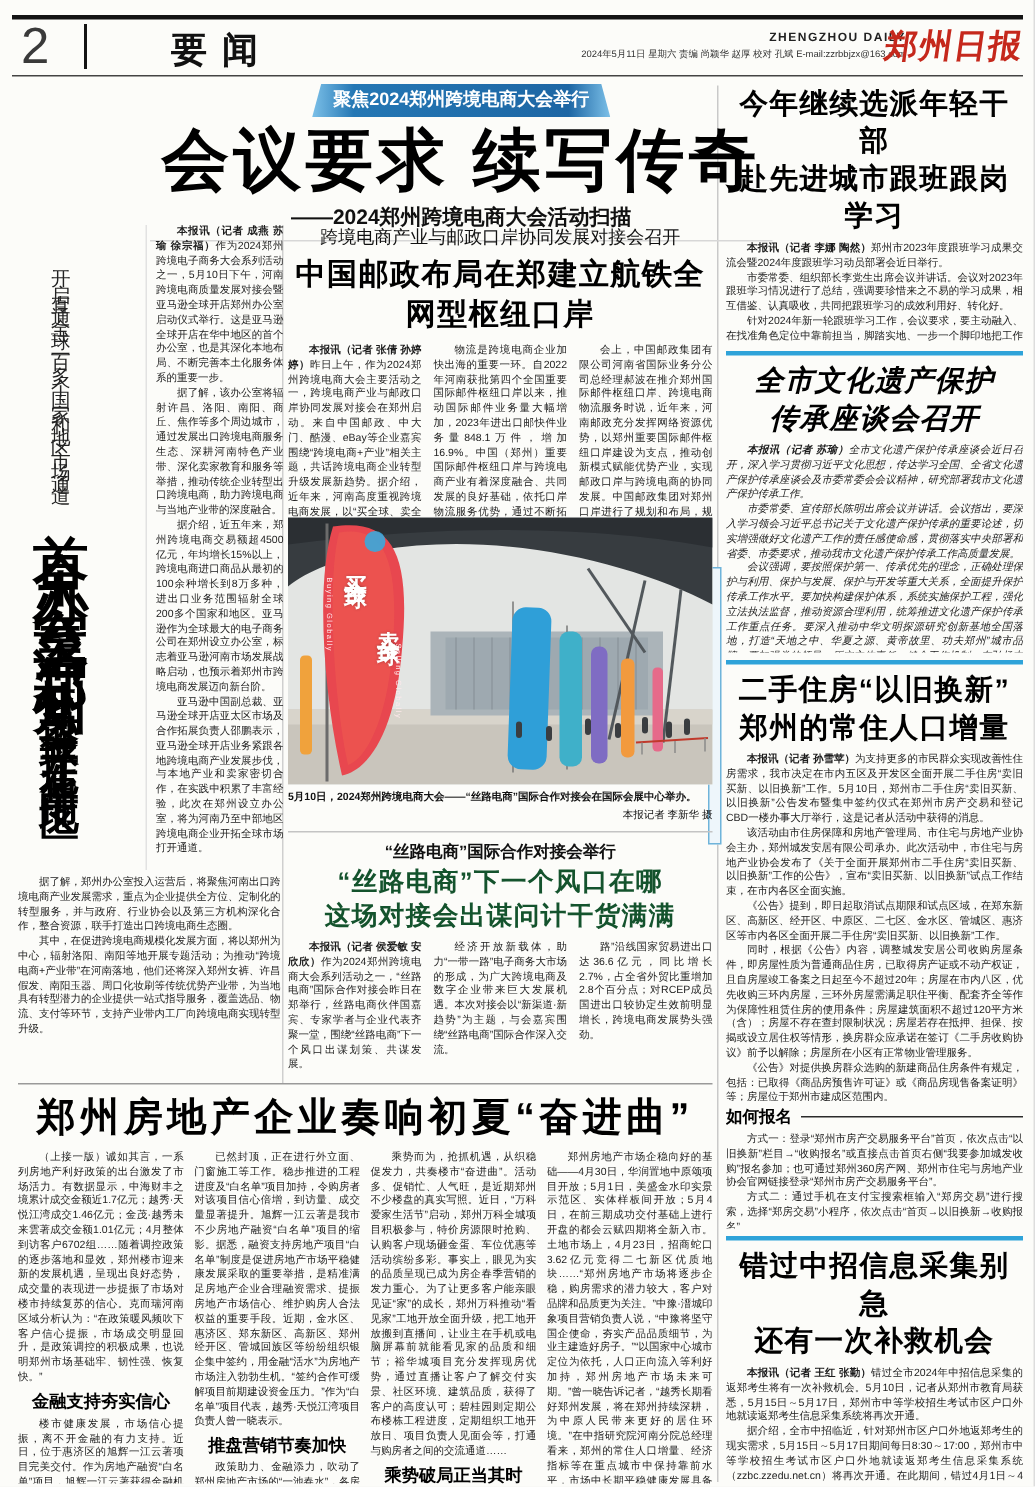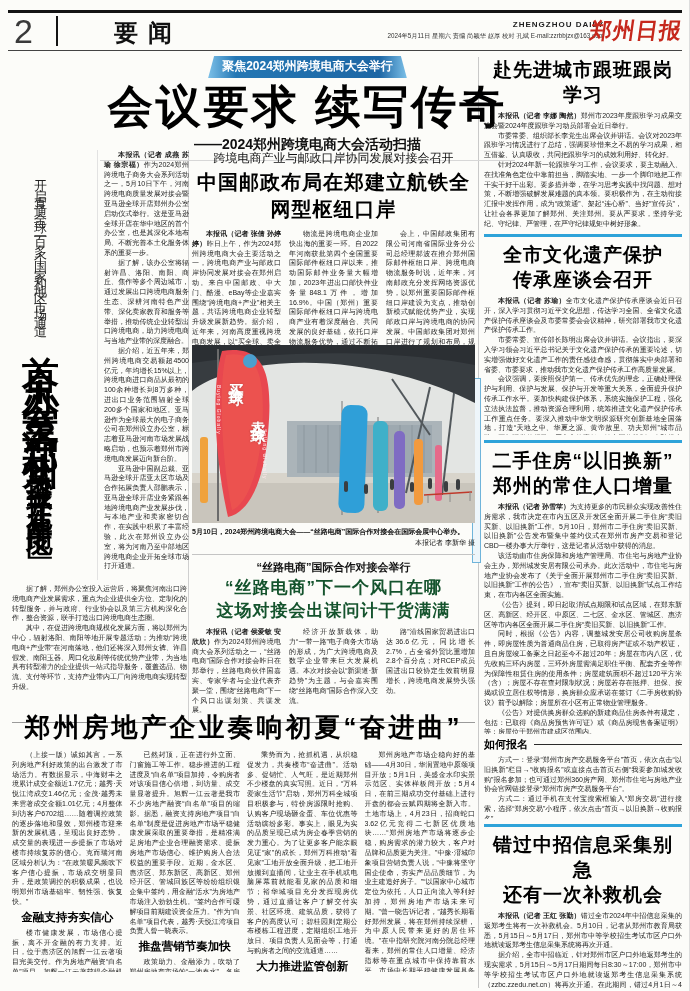--- a/index.html
+++ b/index.html
@@ -70,21 +70,21 @@
   .caption-credit{font-size:7px;text-align:right;color:#111;margin-top:1px;}
 
   
   .silk-rule{position:absolute;left:192px;top:554px;width:283px;height:1px;background:#c4c4c4;}
   .silk{position:absolute;left:192px;top:560px;width:283px;}
   .silk-kicker{font-size:11px;font-weight:700;text-align:center;color:#111;}
   .silk-headline{font-size:17px;font-weight:800;letter-spacing:1px;text-align:center;line-height:21px;color:#14532d;margin-top:2px;}
   .silk .cols3>div{height:92px;}
 
   
-  .estate{position:absolute;left:12px;top:710px;width:463px;height:261px;}
+  .estate{position:absolute;left:12px;top:727px;width:463px;height:261px;}
   .estate-headline{font-size:26px;font-weight:800;letter-spacing:3px;text-align:center;color:#000;}
   .cols4{display:flex;gap:7px;margin-top:5px;}
   .cols4>div{flex:1;height:222px;overflow:hidden;}
   .subhead-center{font-size:11.5px;font-weight:800;text-align:center;margin:3px 0;color:#000;}
 
   
   .rightcol{position:absolute;left:484px;top:57px;width:198px;height:931px;overflow:hidden;}
   .r-article{overflow:hidden;}
   .r-title{font-size:19px;font-weight:800;letter-spacing:1px;line-height:25px;text-align:center;color:#000;}
   .r-body{margin-top:4px;}
@@ -249,43 +249,44 @@
         <div class="subhead-center">金融支持夯实信心</div>
         <p class="body">楼市健康发展，市场信心提振，离不开金融的有力支持。近日，位于惠济区的旭辉一江云著项目完美交付。作为房地产融资“白名单”项目，旭辉一江云著获得金融机构贷款展期两年的支持，可以把现有资金全部投入建设，极大地缓解了企业资金压力，保障项目如期、高品质交付。记者看到，该项目主体工程</p>
       </div>
       <div>
         <p class="body">已然封顶，正在进行外立面、门窗施工等工作。稳步推进的工程进度及“白名单”项目加持，令购房者对该项目信心倍增，到访量、成交量显著提升。旭辉一江云著是我市不少房地产融资“白名单”项目的缩影。据悉，融资支持房地产项目“白名单”制度是促进房地产市场平稳健康发展采取的重要举措，是精准满足房地产企业合理融资需求、提振房地产市场信心、维护购房人合法权益的重要手段。近期，金水区、惠济区、郑东新区、高新区、郑州经开区、管城回族区等纷纷组织银企集中签约，用金融“活水”为房地产市场注入勃勃生机。“签约合作可缓解项目前期建设资金压力。”作为“白名单”项目代表，越秀·天悦江湾项目负责人曾一晓表示。</p>
         <div class="subhead-center">推盘营销节奏加快</div>
         <p class="body">政策助力、金融添力，吹动了郑州房地产市场的“一池春水”，各房地产开发企业也</p>
       </div>
       <div>
         <p class="body">乘势而为，抢抓机遇，从织稳促发力，共奏楼市“奋进曲”。活动多、促销忙、人气旺，是近期郑州不少楼盘的真实写照。近日，“万科爱家生活节”启动，郑州万科全城项目积极参与，特价房源限时抢购、认购客户现场砸金蛋、车位优惠等活动缤纷多彩。事实上，眼见为实的品质呈现已成为房企春季营销的发力重心。为了让更多客户能亲眼见证“家”的成长，郑州万科推动“看见家”工地开放全面升级，把工地开放搬到直播间，让业主在手机或电脑屏幕前就能看见家的品质和细节；裕华城项目充分发挥现房优势，通过直播让客户了解交付实景、社区环境、建筑品质，获得了客户的高度认可；碧桂园则定期公布楼栋工程进度，定期组织工地开放日、项目负责人见面会等，打通与购房者之间的交流通道……</p>
-        <div class="subhead-center">大力推进监管创新</div>
+        <div class="subhead-center">乘势破局正当其时</div>
 
       </div>
       <div>
         <p class="body">郑州房地产市场企稳向好的基础——4月30日，华润置地中原颂项目开放；5月1日，美盛金水印实景示范区、实体样板间开放；5月4日，在前三期成功交付基础上进行开盘的都会云赋四期将全新入市。土地市场上，4月23日，招商蛇口3.62亿元竞得二七新区优质地块……“郑州房地产市场将逐步企稳，购房需求的潜力较大，客户对品牌和品质更为关注。”中豫·溍城印象项目营销负责人说，“中豫将坚守国企使命，夯实产品品质细节，为业主建造好房子。”“以国家中心城市定位为依托，人口正向流入等利好加持，郑州房地产市场未来可期。”曾一晓告诉记者，“越秀长期看好郑州发展，将在郑州持续深耕，为中原人民带来更好的居住环境。”在中指研究院河南分院总经理看来，郑州的常住人口增量、经济指标等在重点城市中保持靠前水平，市场中长期平稳健康发展具备良好基础，有望带动整体市场持续企稳回升。</p>
       </div>
     </div>
   </div>
 
   <div class="rightcol">
 
     <div class="r-article" style="height:172px;">
+      <div class="r-title">今年继续选派年轻干部</div>
       <div class="r-title">赴先进城市跟班跟岗学习</div>
       <div class="r-body">
         <p class="body"><b>本报讯（记者 李娜 陶然）</b><span>郑州市2023年度跟班学习成果交流会暨2024年度跟班学习动员部署会近日举行。</span></p>
         <p class="body">市委常委、组织部长李党生出席会议并讲话。会议对2023年跟班学习情况进行了总结，强调要珍惜来之不易的学习成果，相互借鉴、认真吸收，共同把跟班学习的成效利用好、转化好。</p>
         <p class="body">针对2024年新一轮跟班学习工作，会议要求，要主动融入、在找准角色定位中靠前担当，脚踏实地、一步一个脚印地把工作干实干好干出彩。要多措并举，在学习思考实践中找问题、想对策，不断增强破解发展难题的真本领。要积极作为，在主动衔接汇报中发挥作用，成为“政策通”、架起“连心桥”、当好“宣传员”，让社会各界更加了解郑州、关注郑州。要从严要求，坚持学党纪、守纪律、严管理，在严守纪律规矩中树好形象。</p>
 
       </div>
     </div>
     <div class="bar"></div>
 
-    <div class="r-article" style="height:193px;">
+    <div class="r-article" style="height:193px;font-style:italic;">
       <div class="r-title sp">全市文化遗产保护</div>
       <div class="r-title sp">传承座谈会召开</div>
       <div class="r-body">
         <p class="body"><b>本报讯（记者 苏瑜）</b><span>全市文化遗产保护传承座谈会近日召开，深入学习贯彻习近平文化思想，传达学习全国、全省文化遗产保护传承座谈会及市委常委会会议精神，研究部署我市文化遗产保护传承工作。</span></p>
         <p class="body">市委常委、宣传部长陈明出席会议并讲话。会议指出，要深入学习领会习近平总书记关于文化遗产保护传承的重要论述，切实增强做好文化遗产工作的责任感使命感，贯彻落实中央部署和省委、市委要求，推动我市文化遗产保护传承工作高质量发展。</p>
         <p class="body">会议强调，要按照保护第一、传承优先的理念，正确处理保护与利用、保护与发展、保护与开发等重大关系，全面提升保护传承工作水平。要加快构建保护体系，系统实施保护工程，强化立法执法监督，推动资源合理利用，统筹推进文化遗产保护传承工作重点任务。要深入推动中华文明探源研究创新基地全国落地，打造“天地之中、华夏之源、黄帝故里、功夫郑州”城市品牌。要加强党的领导，压实主体责任，健全工作机制，在弘扬中华优秀传统文化、建设中华民族现代文明中作出郑州贡献。</p>
       </div>
     </div>
     <div class="bar"></div>
 

